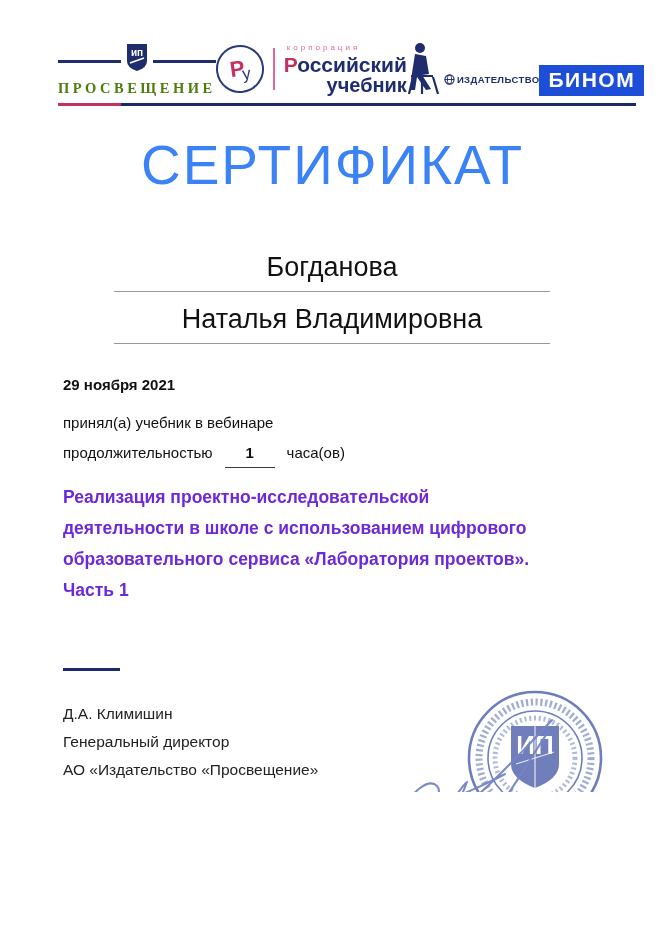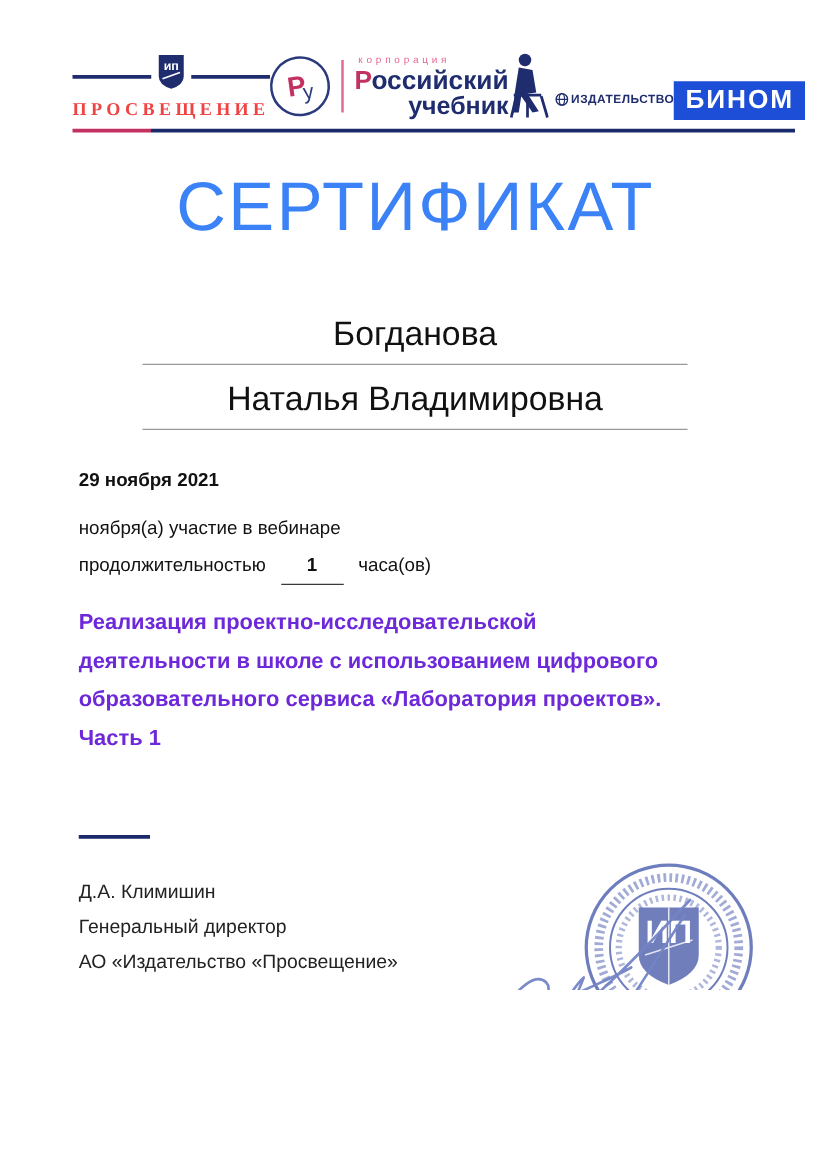--- a/index.html
+++ b/index.html
@@ -6,21 +6,21 @@
   .page{
     position:relative;width:665px;height:792px;background:#ffffff;overflow:hidden;
     font-family:"Liberation Sans",sans-serif;color:#111;
   }
   
   .header{position:absolute;top:33px;left:58px;width:552px;height:72px;
     display:flex;justify-content:space-between;align-items:center;}
   .logo-pros{width:180px;text-align:center;}
   .mark-row{display:flex;align-items:center;justify-content:center;gap:5px;height:34px;}
   .mark-row .rule{height:3px;background:#1f2d6e;flex:1;margin-top:6px;}
-  .pros-word{font-family:"Liberation Serif",serif;font-weight:bold;color:#ef4444;
+  .pros-word{font-family:"Liberation Serif",serif;font-weight:bold;color:#4d7c0f;
     font-size:14.5px;letter-spacing:3.5px;margin-top:5px;white-space:nowrap;}
   .logo-ru{display:flex;align-items:center;gap:9px;}
   .ru-circle{width:44px;height:44px;border:2.5px solid #2a3a7c;border-radius:50%;
     display:flex;align-items:center;justify-content:center;transform:rotate(-8deg);flex:none;}
   .ru-p{color:#c2315f;font-size:22px;font-weight:bold;line-height:1;}
   .ru-u{color:#2a3a7c;font-size:17px;margin-left:-3px;margin-top:10px;line-height:1;}
   .ru-bar{width:2px;height:42px;background:#e56a8f;flex:none;}
   .ru-text{display:flex;flex-direction:column;align-items:flex-start;}
   .ru-corp{color:#e56a8f;font-size:8px;letter-spacing:3px;margin:0 0 2px 3px;}
   .ru-line1{color:#1f2d6e;font-size:21px;font-weight:bold;line-height:1;}
@@ -116,21 +116,21 @@
   </div>
 
   <div class="header-rule"></div>
 
   <div class="cert-title">СЕРТИФИКАТ</div>
 
   <div class="name-line name-1">Богданова</div>
   <div class="name-line name-2">Наталья Владимировна</div>
 
   <div class="detail d-date">29 ноября 2021</div>
-  <div class="detail d-part">ноября(а) участие в вебинаре</div>
+  <div class="detail d-part">принял(а) учебник в вебинаре</div>
   <div class="detail d-dur">
     <span>продолжительностью</span>
     <span class="blank">1</span>
     <span>часа(ов)</span>
   </div>
 
   <div class="webinar">
     <div>Реализация проектно-исследовательской</div>
     <div>деятельности в школе с использованием цифрового</div>
     <div>образовательного сервиса «Лаборатория проектов».</div>

